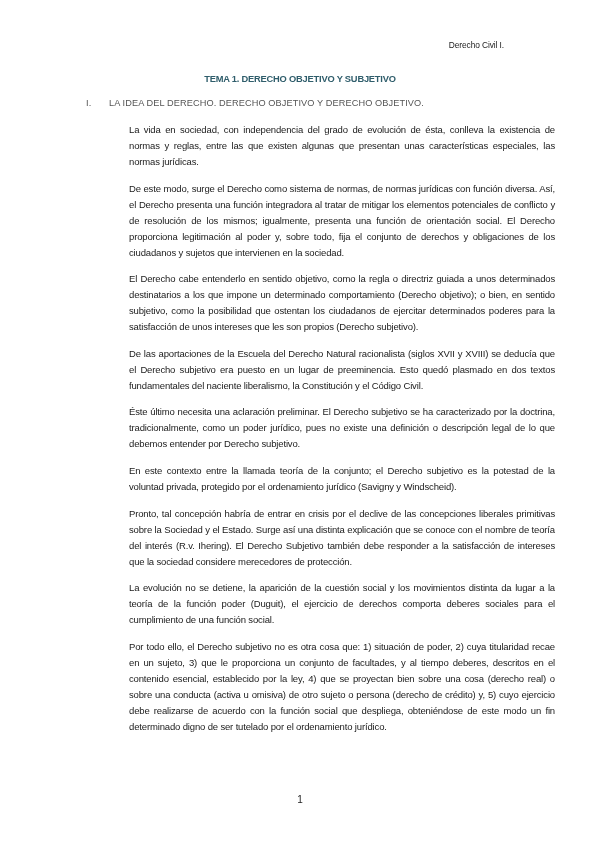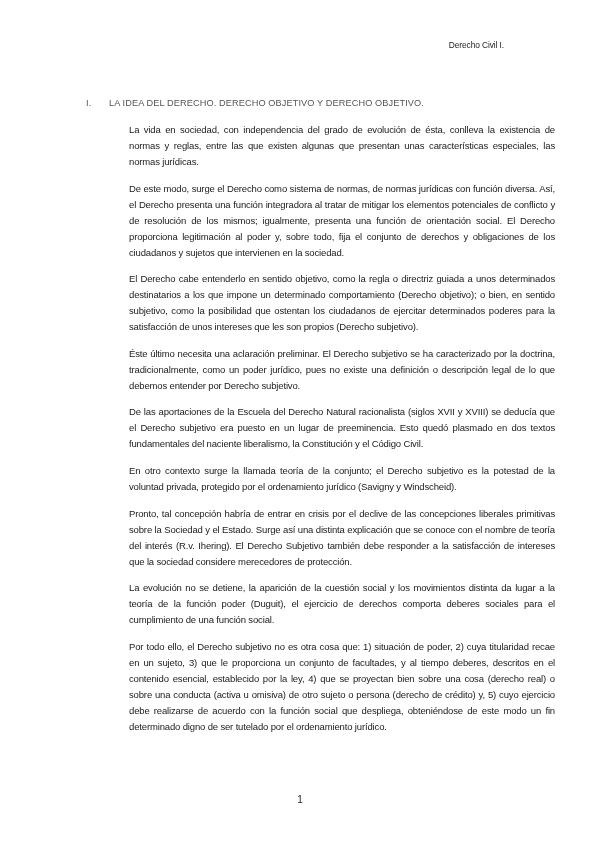--- a/index.html
+++ b/index.html
@@ -77,38 +77,39 @@
       color: #222;
     }
   </style>
 </head>
 <body>
 
 <div class="page">
 
   <div class="running-header">Derecho Civil I.</div>
 
+  <div class="doc-title">TEMA 1. DERECHO OBJETIVO Y SUBJETIVO</div>
 
   <div class="section-heading">
     <span class="num">I.</span>
     <span>LA IDEA DEL DERECHO. DERECHO OBJETIVO Y DERECHO OBJETIVO.</span>
   </div>
 
   <div class="body">
     <p><span>La vida en sociedad, con independencia del grado de evolución de ésta, conlleva la existencia de normas y reglas, entre las que existen algunas que presentan unas características especiales, las normas jurídicas.</span></p>
 
     <p><span>De este modo, surge el </span><b>Derecho como sistema de normas</b><span>, de normas jurídicas con función diversa. Así, el Derecho presenta una </span><b>función integradora</b><span> al tratar de mitigar los elementos potenciales de conflicto y de resolución de los mismos; igualmente, presenta una </span><b>función de orientación social</b><span>. El Derecho proporciona legitimación al poder y, sobre todo, fija el conjunto de derechos y obligaciones de los ciudadanos y sujetos que intervienen en la sociedad.</span></p>
 
     <p><span>El Derecho cabe entenderlo en sentido objetivo, como la regla o directriz guiada a unos determinados destinatarios a los que impone un determinado comportamiento (</span><b>Derecho objetivo</b><span>); o bien, en sentido subjetivo, como la posibilidad que ostentan los ciudadanos de ejercitar determinados poderes para la satisfacción de unos intereses que les son propios (</span><b>Derecho subjetivo</b><span>).</span></p>
 
+    <p><span>De las aportaciones de la Escuela del Derecho Natural racionalista (siglos XVII y XVIII) se deducía que el Derecho subjetivo era puesto en un lugar de preeminencia. Esto quedó plasmado en dos textos fundamentales del naciente liberalismo, la Constitución y el Código Civil.</span></p>
+
     <p><span>Éste último necesita una aclaración preliminar. El Derecho subjetivo se ha caracterizado por la doctrina, tradicionalmente, como un poder jurídico, pues no existe una definición o descripción legal de lo que debemos entender por Derecho subjetivo.</span></p>
 
-    <p><span>De las aportaciones de la Escuela del Derecho Natural racionalista (siglos XVII y XVIII) se deducía que el Derecho subjetivo era puesto en un lugar de preeminencia. Esto quedó plasmado en dos textos fundamentales del naciente liberalismo, la Constitución y el Código Civil.</span></p>
-
-    <p><span>En otro contexto surge la llamada </span><b>teoría de la conjunto</b><span>; el Derecho subjetivo es la potestad de la voluntad privada, protegido por el ordenamiento jurídico (Savigny y Windscheid).</span></p>
+    <p><span>En este contexto entre la llamada </span><b>teoría de la conjunto</b><span>; el Derecho subjetivo es la potestad de la voluntad privada, protegido por el ordenamiento jurídico (Savigny y Windscheid).</span></p>
 
     <p><span>Pronto, tal concepción habría de entrar en crisis por el declive de las concepciones liberales primitivas sobre la Sociedad y el Estado. Surge así una distinta explicación que se conoce con el nombre de </span><b>teoría del interés</b><span> (R.v. Ihering). El Derecho Subjetivo también debe responder a la satisfacción de intereses que la sociedad considere merecedores de protección.</span></p>
 
     <p><span>La evolución no se detiene, la aparición de la cuestión social y los movimientos distinta da lugar a la </span><b>teoría de la función poder</b><span> (Duguit), el ejercicio de derechos comporta deberes sociales para el cumplimiento de una función social.</span></p>
 
     <p><span>Por todo ello, el Derecho subjetivo no es otra cosa que: 1) situación de poder, 2) cuya titularidad recae en un sujeto, 3) que le proporciona un conjunto de facultades, y al tiempo deberes, descritos en el contenido esencial, establecido por la ley, 4) que se proyectan bien sobre una cosa (derecho real) o sobre una conducta (activa u omisiva) de otro sujeto o persona (derecho de crédito) y, 5) cuyo ejercicio debe realizarse de acuerdo con la función social que despliega, obteniéndose de este modo un fin determinado digno de ser tutelado por el ordenamiento jurídico.</span></p>
   </div>
 
   <div class="page-number">1</div>
 

